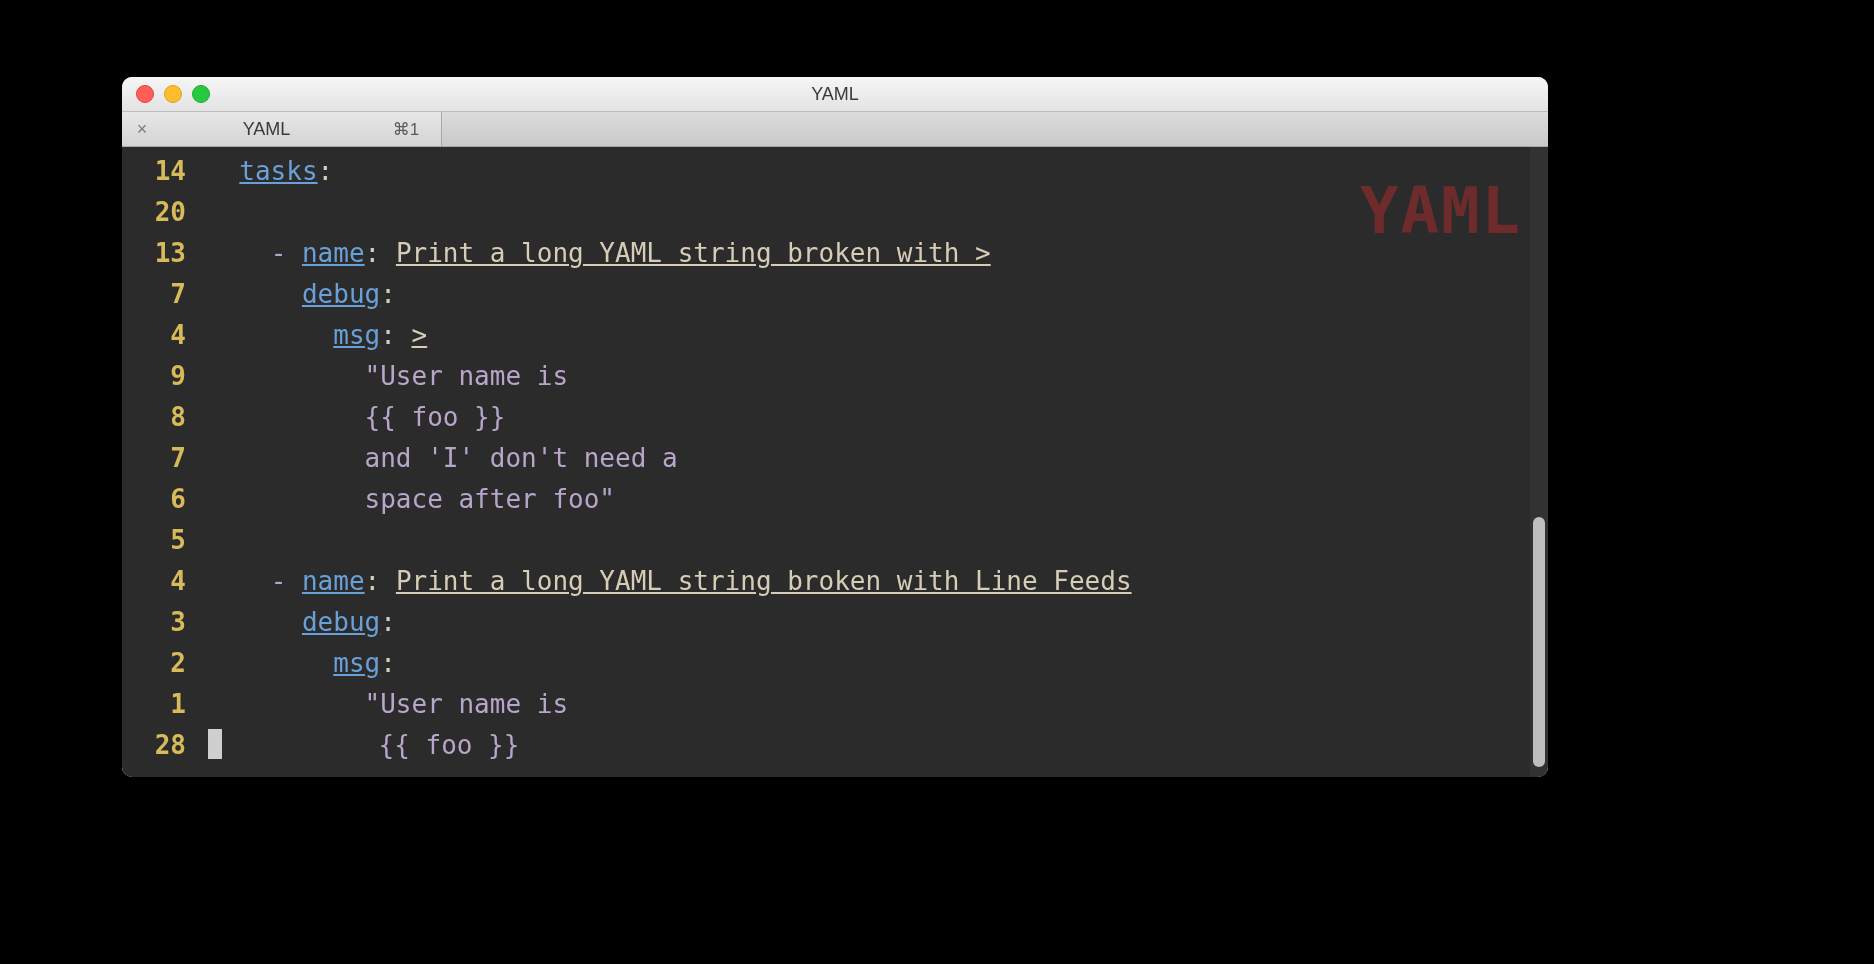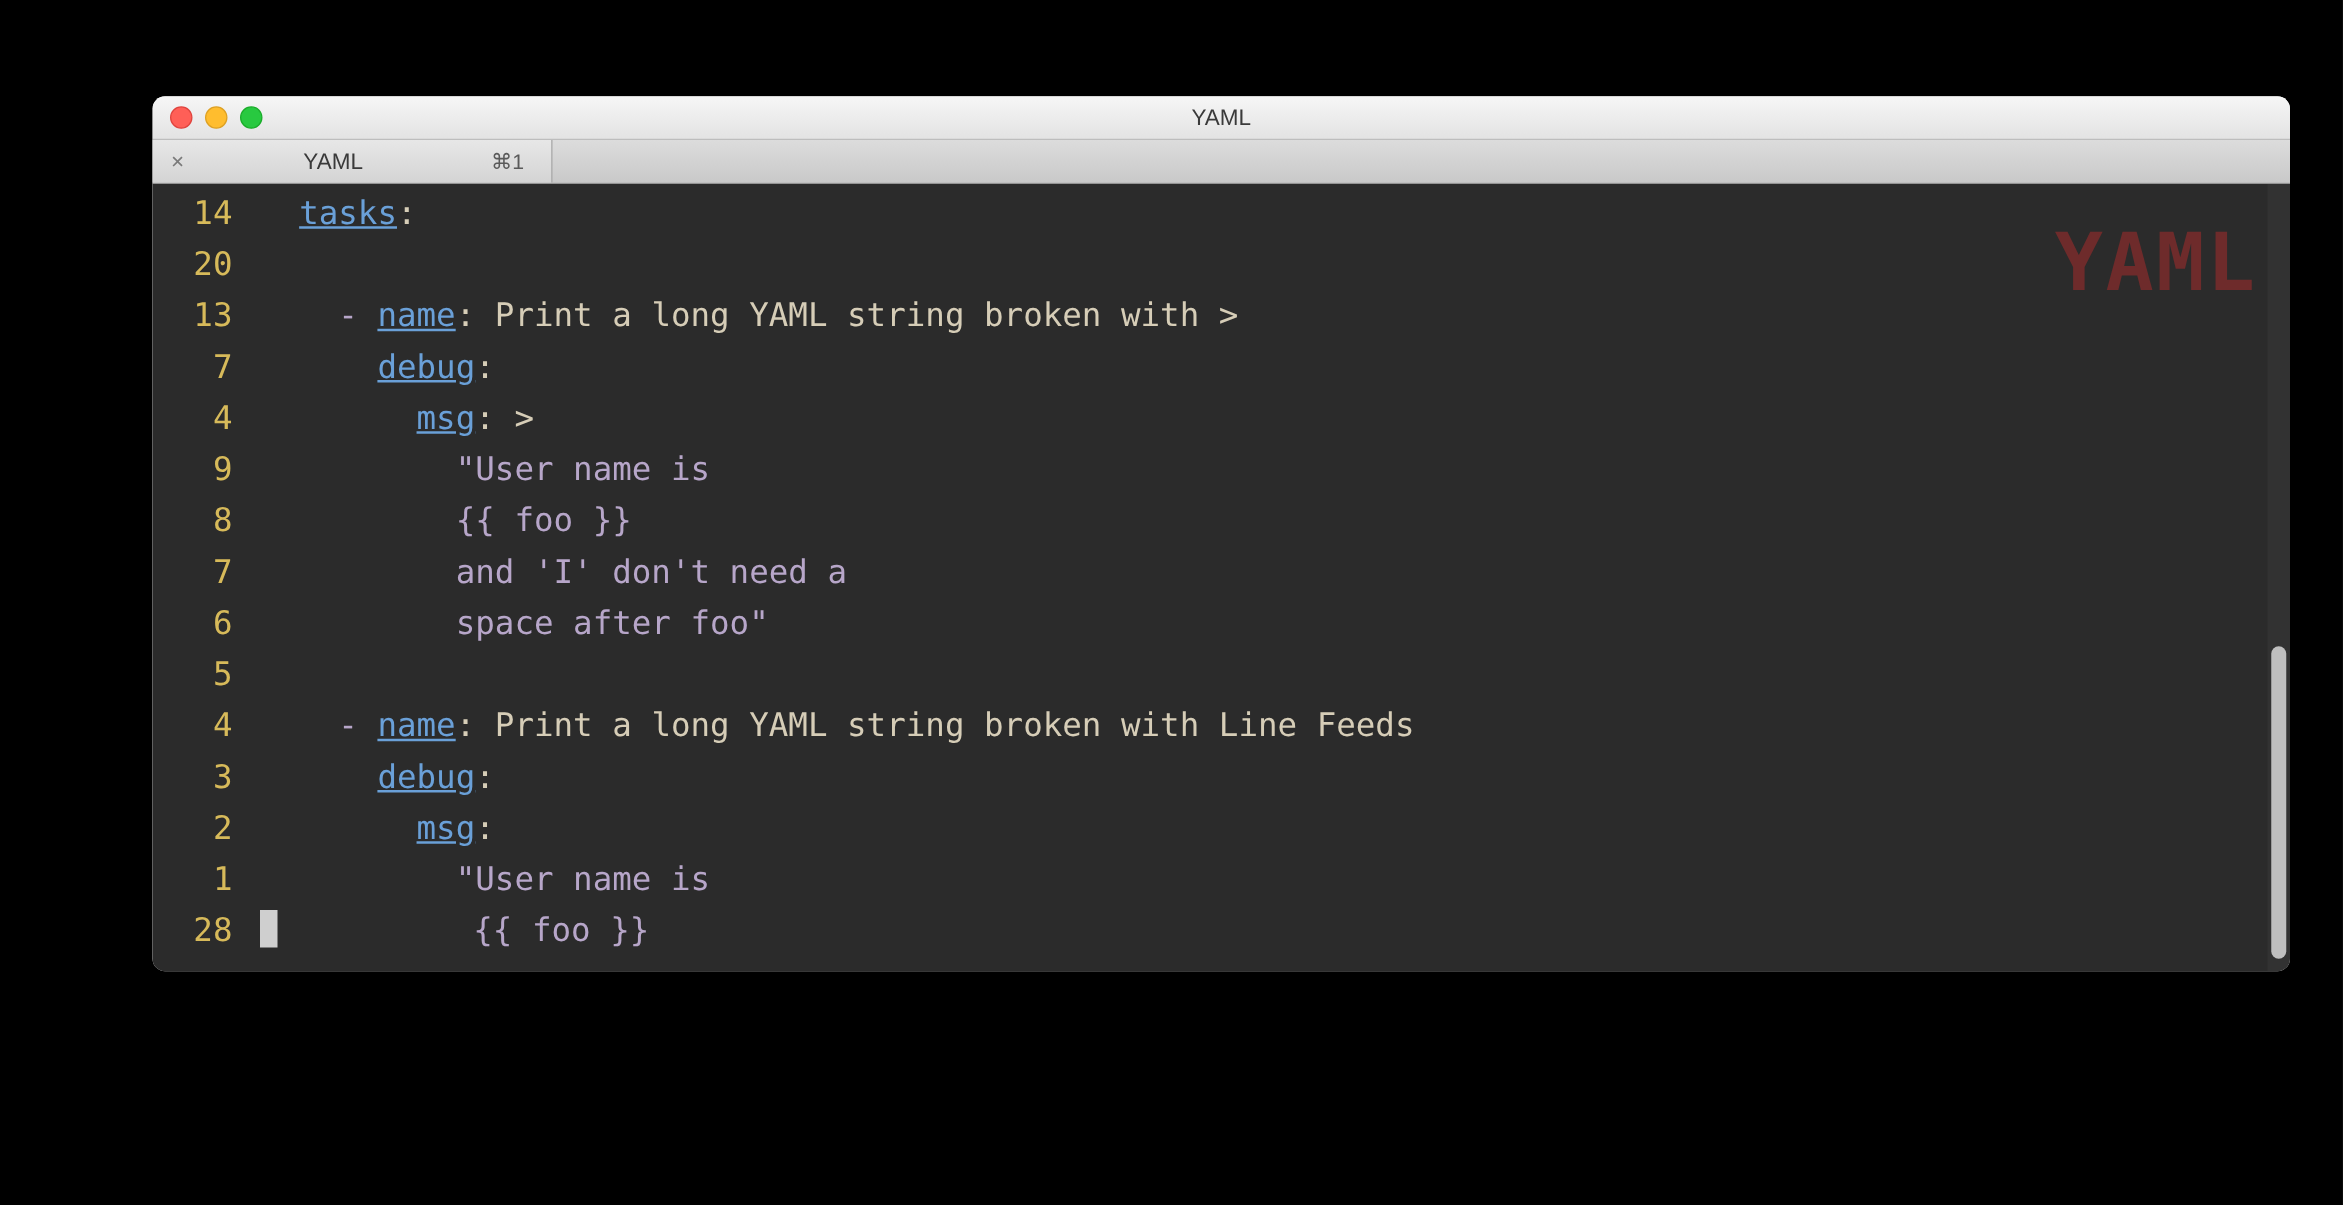--- a/index.html
+++ b/index.html
@@ -9,21 +9,21 @@
     height: 964px;
     background: #000;
     overflow: hidden;
     font-family: -apple-system, BlinkMacSystemFont, "Helvetica Neue", Arial, sans-serif;
   }
 
   .window {
     position: absolute;
     left: 122px;
     top: 77px;
-    width: 1710px;
+    width: 1426px;
     height: 700px;
     background: #e8e8e8;
     border-radius: 10px;
     box-shadow: 0 20px 60px rgba(0,0,0,0.6);
     overflow: hidden;
     display: flex;
     flex-direction: column;
   }
 
   
@@ -113,35 +113,36 @@
     width: 76px;
     text-align: right;
     color: #d7ba5a;
     padding-top: 4px;
     box-sizing: border-box;
     user-select: none;
   }
   .gutter div {
     padding-right: 12px;
     height: 41px;
+    font-weight: bold;
   }
 
   .code {
     flex: 1;
     white-space: pre;
     color: #d6cdb7;
     padding-top: 4px;
     padding-left: 10px;
     position: relative;
   }
 
   .code-line { height: 41px; }
 
   .kw    { color: #6aa0d8; text-decoration: underline; }   
-  .plain { color: #d6cdb7; }
+  .plain { color: #d6cdb7; text-decoration: underline; }
   .str   { color: #b7a6c9; }   
   .colon { color: #d6cdb7; }
   .dash  { color: #b7a6c9; }
 
   .watermark {
     position: absolute;
     top: 44px;
     right: 26px;
     font-family: Menlo, monospace;
     font-size: 64px;

